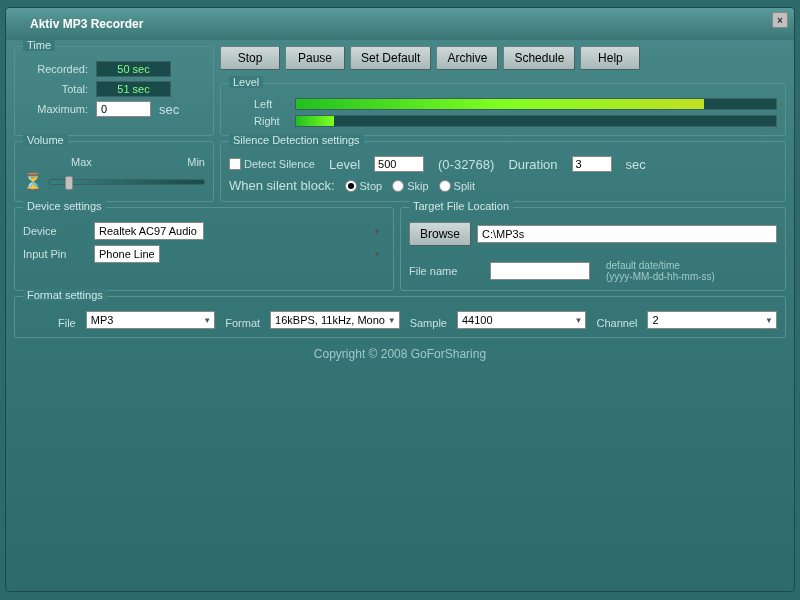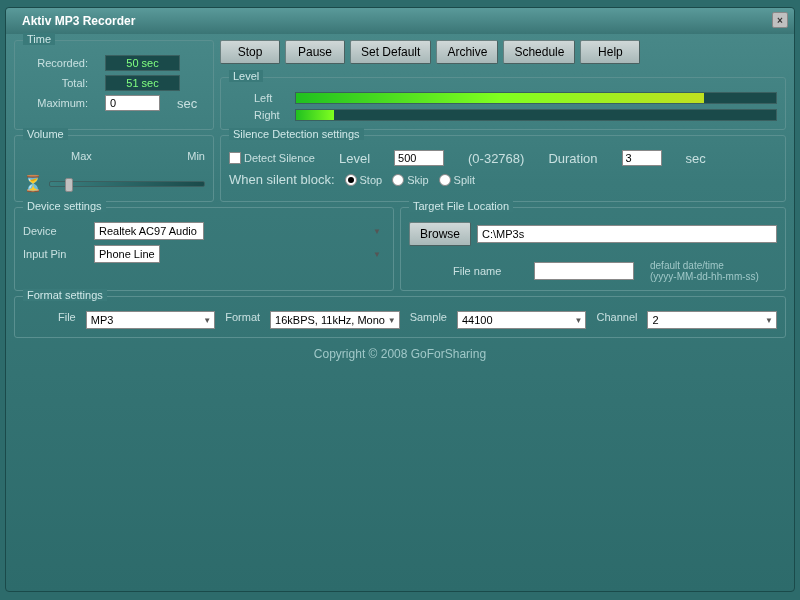--- a/index.html
+++ b/index.html
@@ -18,26 +18,26 @@
       height: 585px;
       margin: 7px auto;
       background: linear-gradient(180deg, #4a8a8a 0%, #3a7a7a 30%, #2d6b6b 100%);
       border: 1px solid #1a4a4a;
       border-radius: 4px;
       display: flex;
       flex-direction: column;
     }
 
     .title-bar {
-      height: 26px;
+      height: 32px;
       background: linear-gradient(180deg, #5a9a9a 0%, #3a7575 100%);
       border-radius: 4px 4px 0 0;
       display: flex;
       align-items: center;
-      padding: 0 16px;
+      padding: 0 24px;
       position: relative;
     }
 
     .title-bar-text {
       color: #ffffff;
       font-size: 12px;
       font-weight: bold;
     }
 
     .title-bar-close {
@@ -93,21 +93,21 @@
     
     .time-group {
       width: 200px;
       flex-shrink: 0;
     }
 
     .time-row {
       display: flex;
       align-items: center;
       margin-bottom: 4px;
-      gap: 17px;
+      gap: 8px;
     }
 
     .time-label {
       width: 65px;
       text-align: right;
       color: #c8e0e0;
       font-size: 11px;
     }
 
     .time-value {
@@ -201,21 +201,21 @@
     }
 
     .volume-inner {
       display: flex;
       flex-direction: column;
     }
 
     .volume-labels {
       display: flex;
       justify-content: space-between;
-      margin-bottom: 12px;
+      margin-bottom: 4px;
       color: #c8e0e0;
       padding-left: 48px;
     }
 
     .volume-slider-container {
       display: flex;
       align-items: center;
       gap: 6px;
     }
 
@@ -246,21 +246,21 @@
     }
 
     
     .silence-group {
       flex: 1;
     }
 
     .silence-top-row {
       display: flex;
       align-items: center;
-      gap: 24px;
+      gap: 14px;
       margin-bottom: 6px;
     }
 
     .silence-bottom-row {
       display: flex;
       align-items: center;
       gap: 10px;
     }
 
     .checkbox-label {
@@ -389,21 +389,20 @@
       border: 1px solid #888;
       color: #000;
       font-size: 11px;
       padding: 2px 4px;
     }
 
     .target-row2 {
       display: flex;
       align-items: center;
       gap: 16px;
-      margin-left: 44px;
     }
 
     .filename-input {
       width: 100px;
       background: #fff;
       border: 1px solid #888;
       color: #000;
       font-size: 11px;
       padding: 2px 4px;
     }
@@ -413,21 +412,21 @@
       font-size: 10px;
     }
 
     
     .format-group {
       width: 100%;
     }
 
     .format-row {
       display: flex;
-      align-items: flex-start;
+      align-items: flex-end;
       gap: 10px;
       padding-left: 35px;
     }
 
     .format-label {
       color: #c8e0e0;
       font-size: 11px;
     }
 
     

